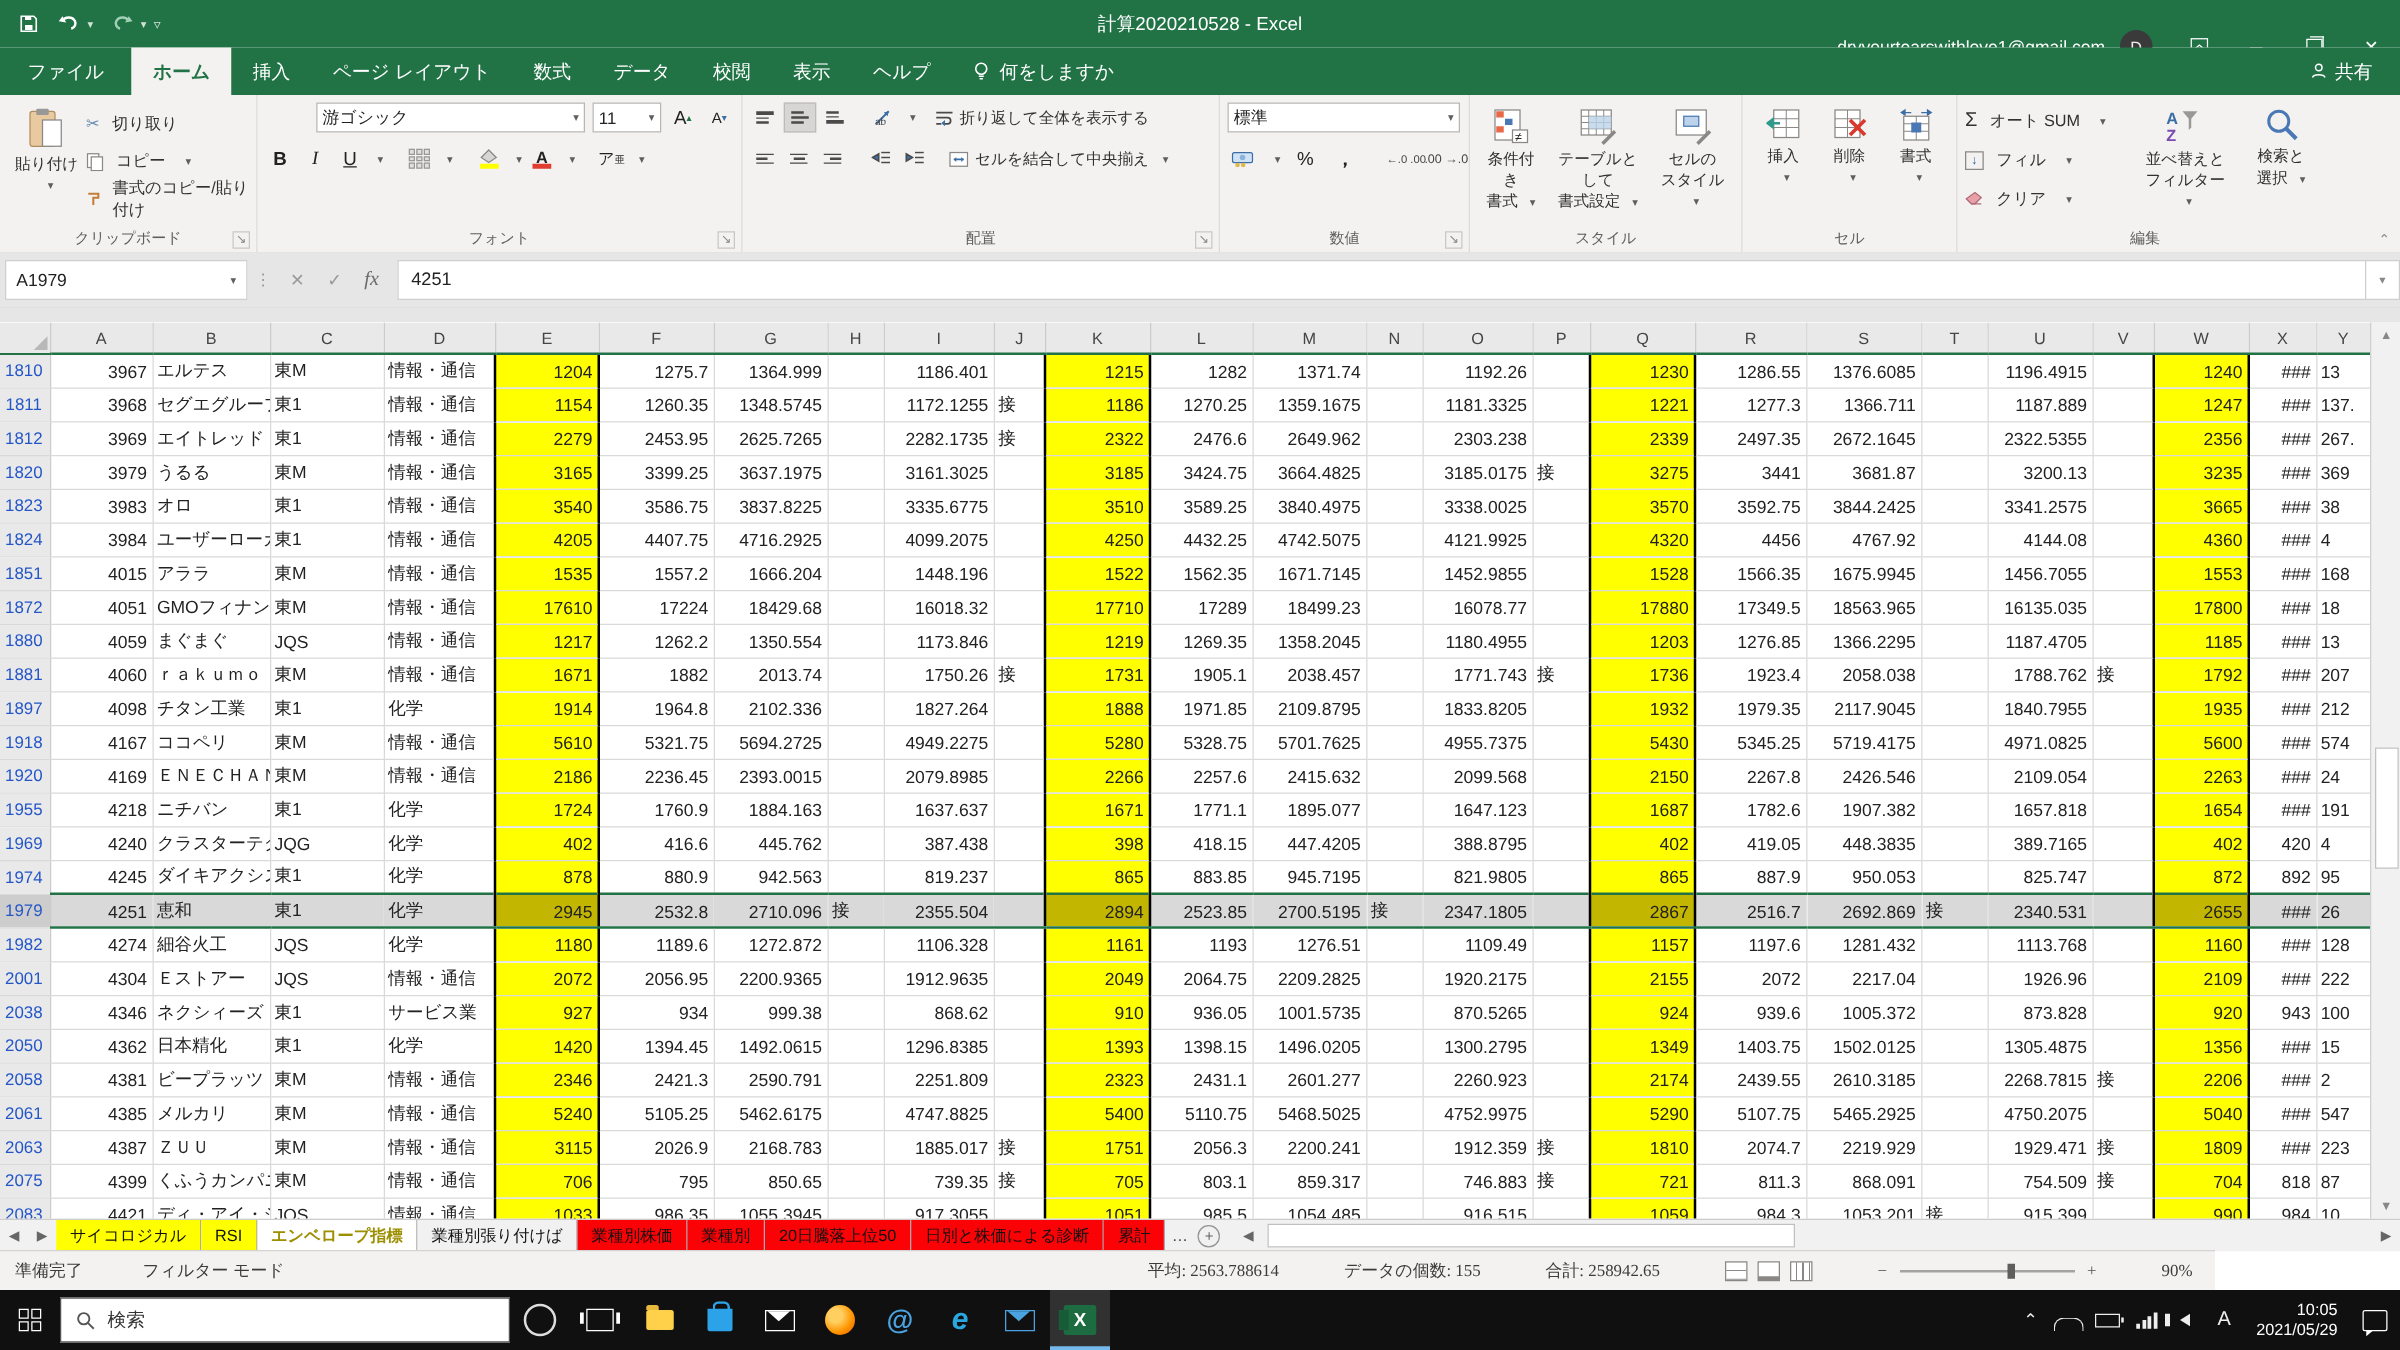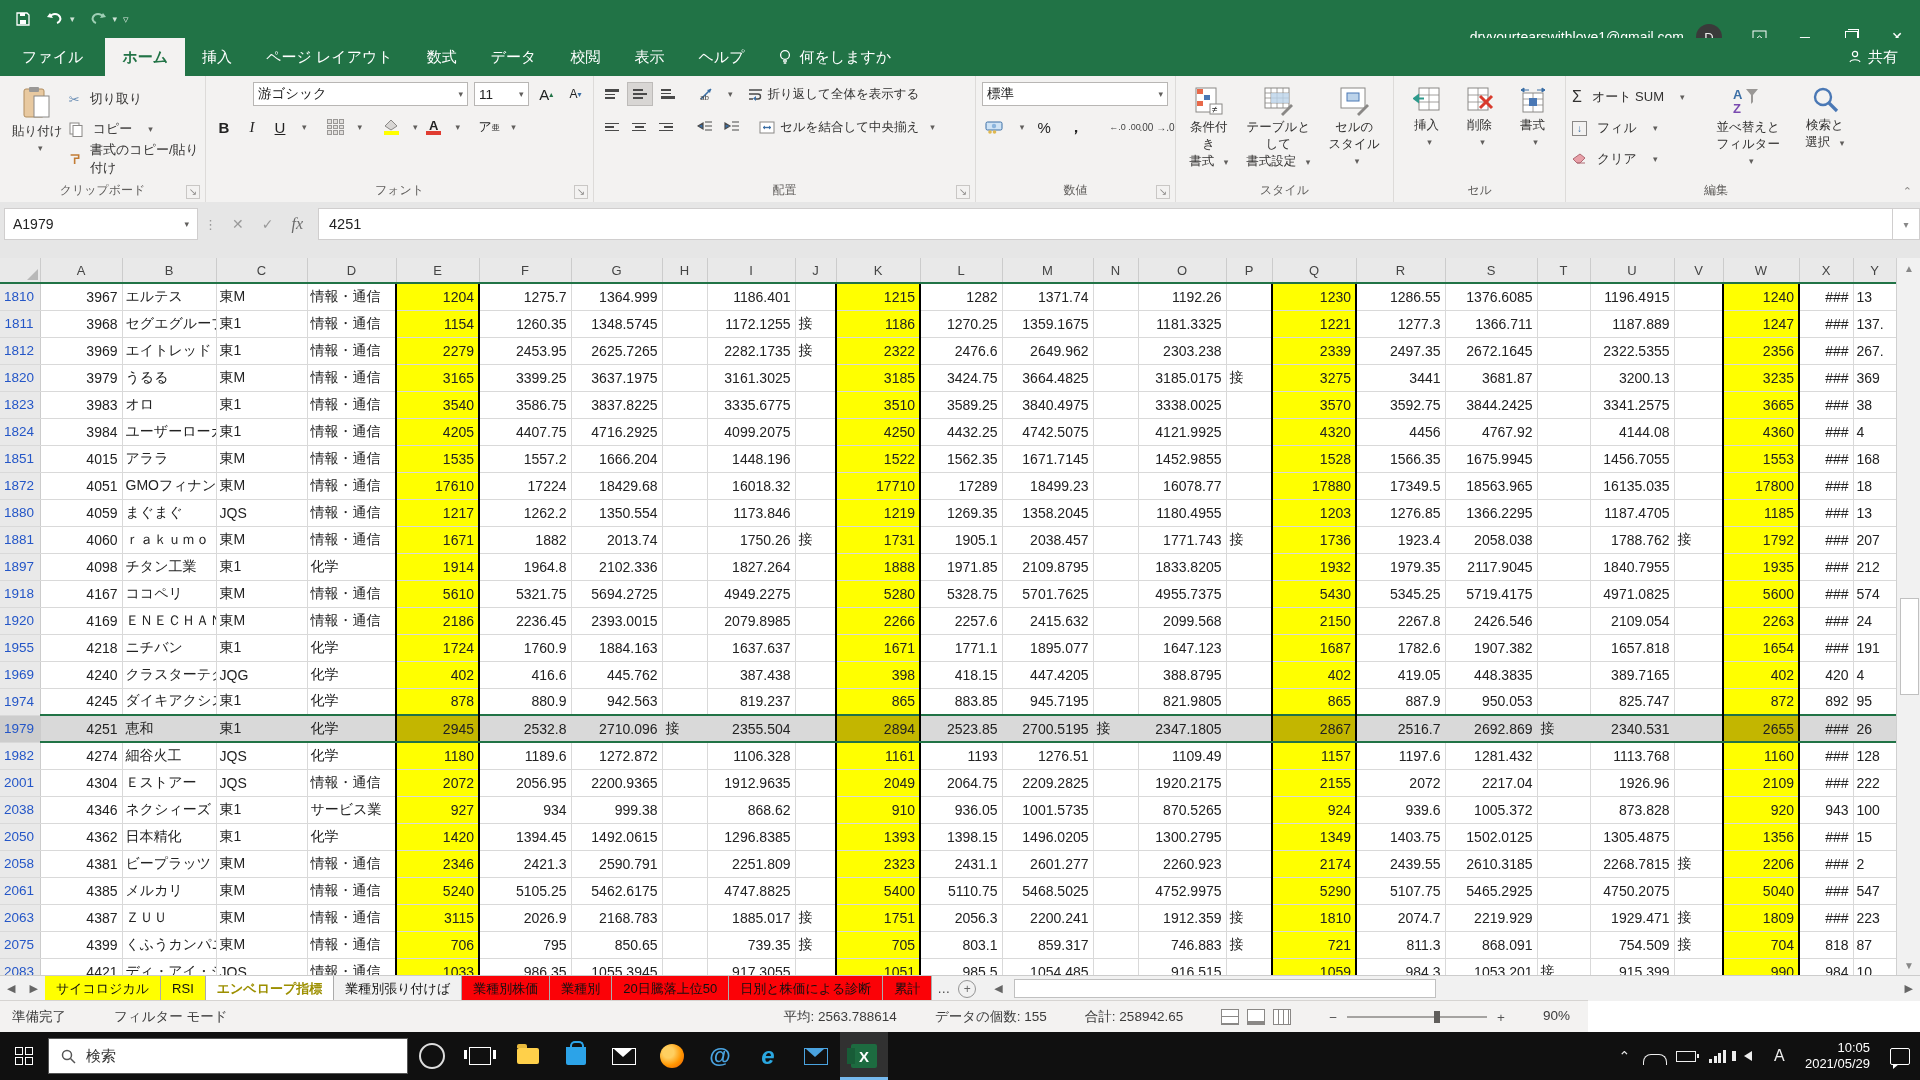--- a/index.html
+++ b/index.html
@@ -80,23 +80,23 @@
   .stab.yellow{background:#ffff00;}
   .stab.red{background:#fb0207;}
   .stab.plain{background:#f1f1f1;}
   .stab.active{background:#ffffff;color:#9c8f00;font-weight:bold;}
   #tab-ellipsis{display:flex;align-items:center;padding:0 5px;color:#444;}
   #newsheet{display:flex;align-items:center;justify-content:center;width:24px;color:#666;}
   #newsheet span{width:16px;height:16px;border:1px solid #949494;border-radius:50%;display:flex;align-items:center;justify-content:center;font-size:12px;line-height:1;}
   #hscroll{margin-left:8px;flex:1;display:flex;align-items:center;background:#f1f1f1;}
   #hthumb{height:17px;background:#ffffff;border:1px solid #c0c0c0;width:420px;margin-left:4px;}
   
-  #statusbar{left:0;top:1000px;width:1588px;height:32px;background:#f3f2f1;border-top:1px solid #d6d4d2;display:flex;align-items:center;font-size:13.5px;color:#3b3b3b;}
+  #statusbar{left:0;top:1000px;width:1772px;height:32px;background:#f3f2f1;border-top:1px solid #d6d4d2;display:flex;align-items:center;font-size:13.5px;color:#3b3b3b;}
   #statusbar .left{display:flex;gap:48px;padding-left:12px;}
-  #statusbar .right{margin-left:auto;display:flex;gap:38px;padding-right:18px;}
+  #statusbar .right{margin-left:auto;display:flex;align-items:center;gap:52px;padding-right:18px;font-family:Liberation Serif, serif;}
   .viewic{width:18px;height:16px;border:1px solid #8a8886;display:inline-block;box-sizing:border-box;}
   .viewic.grid{background:linear-gradient(#8a8886 1px,transparent 1px) 0 6px/100% 7px,#fff;}
   .viewic.page{background:#fff;border-bottom-width:4px;}
   .viewic.brk{background:repeating-linear-gradient(90deg,#fff 0 4px,#8a8886 4px 5px);}
   #zoomslider{display:flex;align-items:center;gap:10px;color:#555;}
   #ztrack{width:140px;height:2px;background:#a5a3a1;position:relative;}
   #zknob{position:absolute;left:62%;top:-5px;width:6px;height:12px;background:#605e5c;}
   
   #taskbar{left:0;top:1032px;width:1920px;height:48px;background:#101010;display:flex;align-items:center;color:#fff;}
   #startbtn{width:48px;height:48px;display:flex;align-items:center;justify-content:center;}
@@ -159,20 +159,21 @@
         <span class="dd">▾</span>
       <span class="ic">
         <svg width="18" height="16" viewBox="0 0 18 16">
             <path d="M14 6 C12 2,6 2,4 6 C3 8,4 11,7 12" fill="none" stroke="#9fcfb5" stroke-width="2"></path>
             <path d="M17 6 L11 7 L14 2 Z" fill="#9fcfb5"></path>
           </svg>
       </span>
         <span class="dd">▾</span>
       <span class="dd" style="font-size:11px;">▿</span>
     </div>
+    <div id="title-center">計算2020210528  -  Excel</div>
     <div id="tb-right">
       <span id="account-email">dryyourtearswithlove1@gmail.com</span>
       <span id="avatar">D</span>
       <span class="winbtn">
         <svg width="15" height="15" viewBox="0 0 15 15">
             <rect x="1" y="1" width="13" height="13" fill="none" stroke="#fff"></rect>
             <path d="M4 9l3.5-3 3.5 3" fill="none" stroke="#fff"></path>
           </svg>
       </span>
       <span class="winbtn">─</span>

